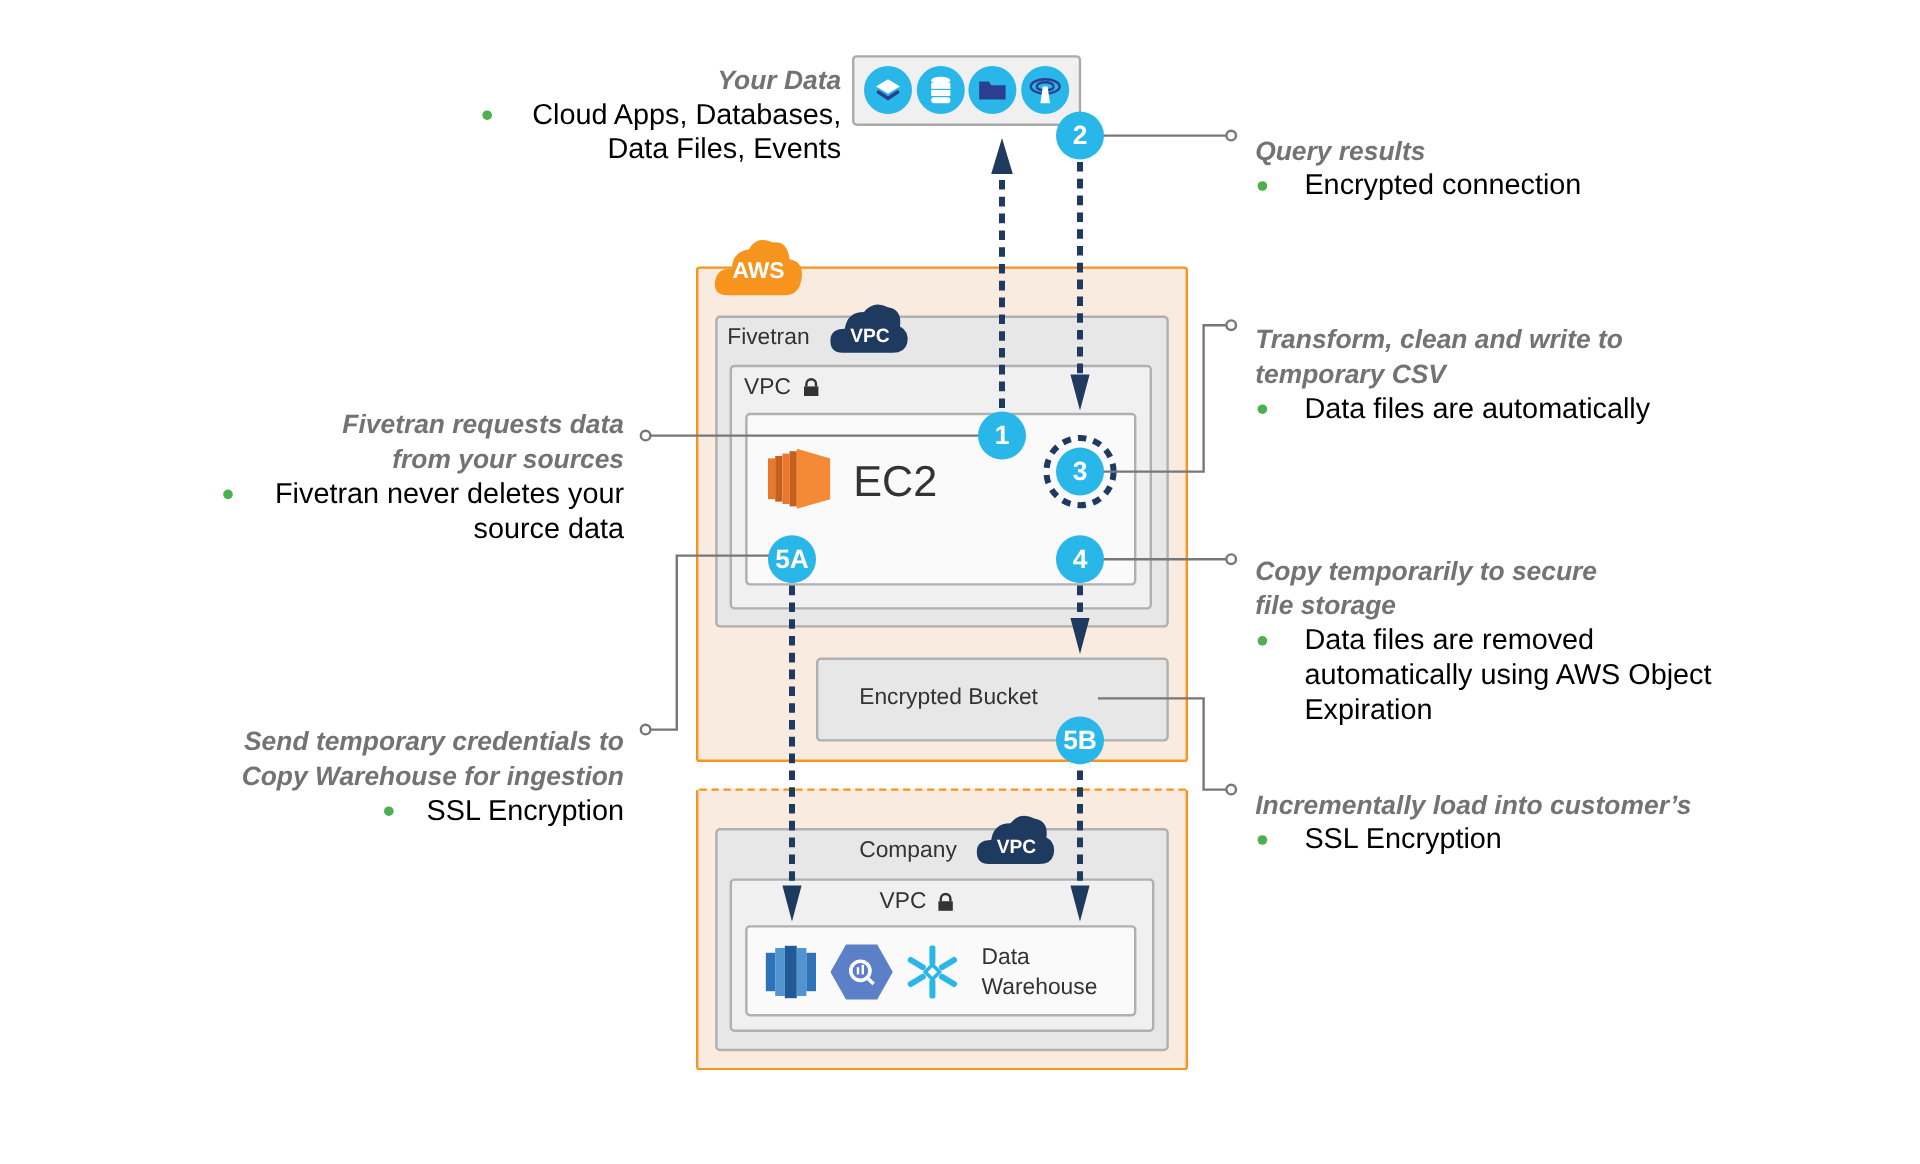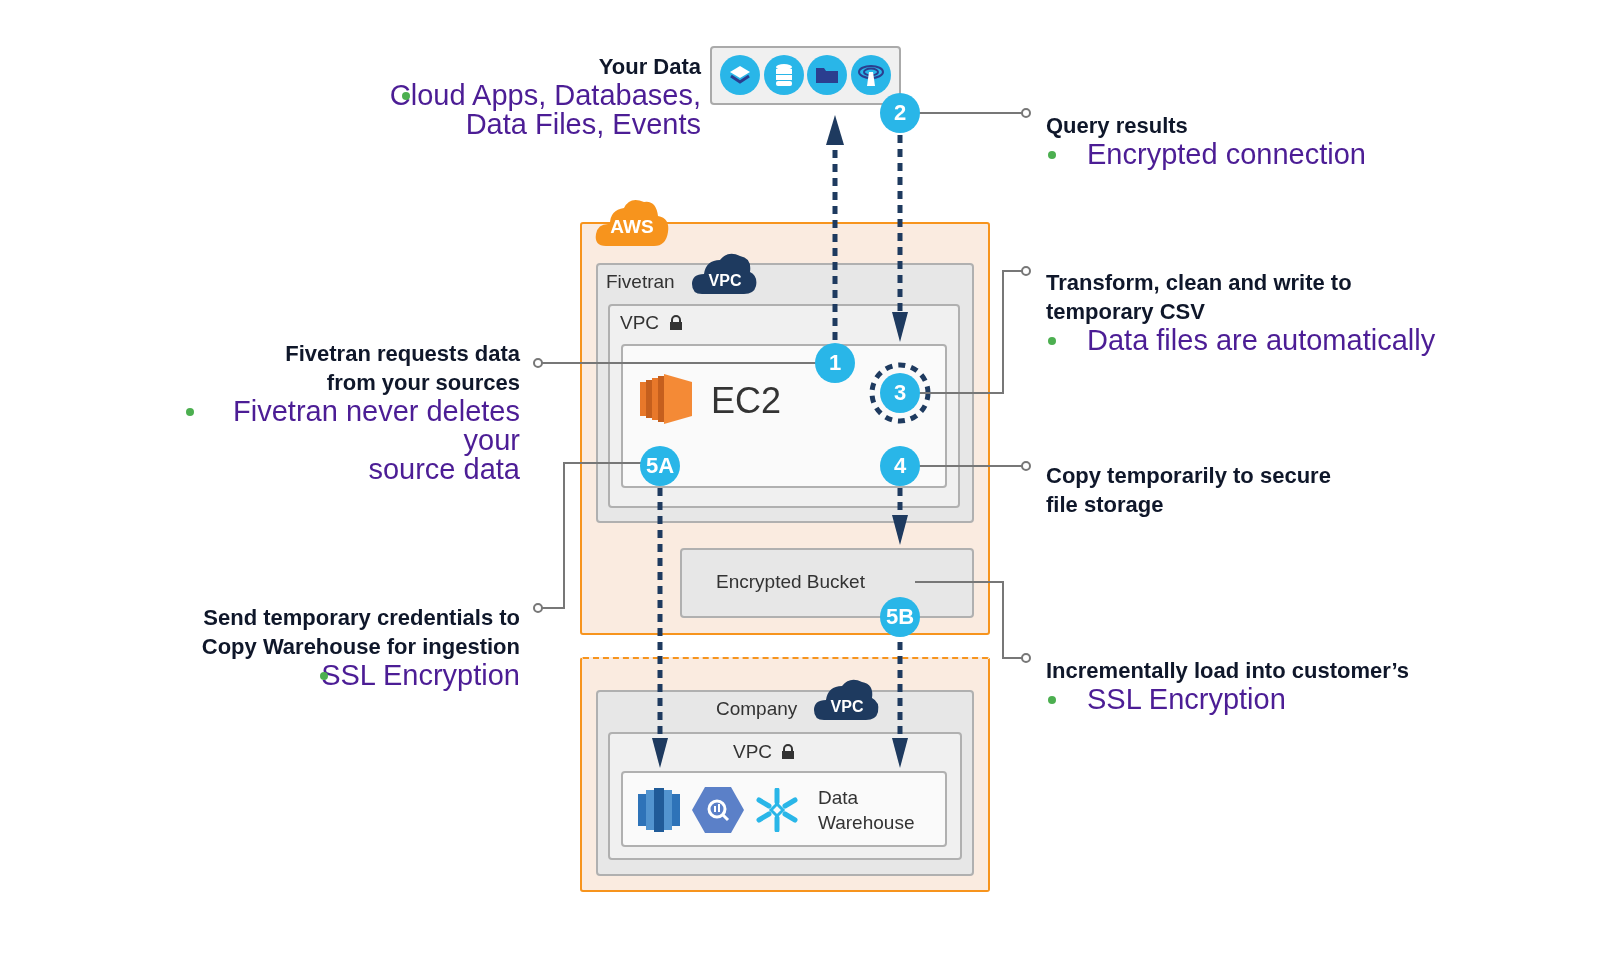--- a/index.html
+++ b/index.html
@@ -1,20 +1,20 @@
 <!DOCTYPE html>
 <html><head>
 <meta charset="utf-8">
 <style>
   html, body { margin:0; padding:0; background:#ffffff; }
   body { width:1600px; height:970px; position:relative; overflow:hidden;
          font-family:"Liberation Sans", sans-serif; }
   .abs { position:absolute; }
-  .heading { color:#0f172a; font-weight:bold; font-size:22px; line-height:29px; }
-  .green { color:#4c1d95; font-size:29px; line-height:29px; }
+  .heading { color:#737373; font-weight:bold; font-size:22px; line-height:29px;font-style:italic; }
+  .green { color:#000000; font-size:24px; line-height:29px; }
   .right { text-align:right; }
   .bullet { display:inline-block; width:8px; height:8px; border-radius:50%; background:#4caf50; }
   .box { position:absolute; box-sizing:border-box; }
   .aws-outer { border:2px solid #f7941d; background:#faebe0; border-radius:3px; }
   .aws-lower { border:2px solid #f7941d; border-top:2px dashed #f7941d; background:#faebe0; border-radius:3px; }
   .gray1 { border:2px solid #b0b0b0; background:#e7e7e7; border-radius:4px; }
   .gray2 { border:2px solid #b0b0b0; background:#f0f0f0; border-radius:4px; }
   .gray3 { border:2px solid #b0b0b0; background:#fafafa; border-radius:4px; }
   .label { color:#333333; font-size:19px; }
   .badge { position:absolute; width:40px; height:40px; border-radius:50%; background:#29b6e8;
@@ -224,20 +224,26 @@
   <div class="heading">temporary CSV</div>
   <div class="green" style="position:relative;padding-left:41px;">
     <span class="bullet" style="position:absolute;left:2px;top:11px;"></span>
     <div>Data files are automatically</div>
   </div>
 </div>
 
 <div class="abs" style="left:1046px;top:461px;width:460px;">
   <div class="heading">Copy temporarily to secure</div>
   <div class="heading">file storage</div>
+  <div class="green" style="position:relative;padding-left:41px;">
+    <span class="bullet" style="position:absolute;left:2px;top:11px;"></span>
+    <div>Data files are removed</div>
+    <div>automatically using AWS Object</div>
+    <div>Expiration</div>
+  </div>
 </div>
 
 <div class="abs" style="left:1046px;top:656px;width:460px;">
   <div class="heading">Incrementally load into customer’s</div>
   <div class="green" style="position:relative;padding-left:41px;">
     <span class="bullet" style="position:absolute;left:2px;top:11px;"></span>
     <div>SSL Encryption</div>
   </div>
 </div>
 

